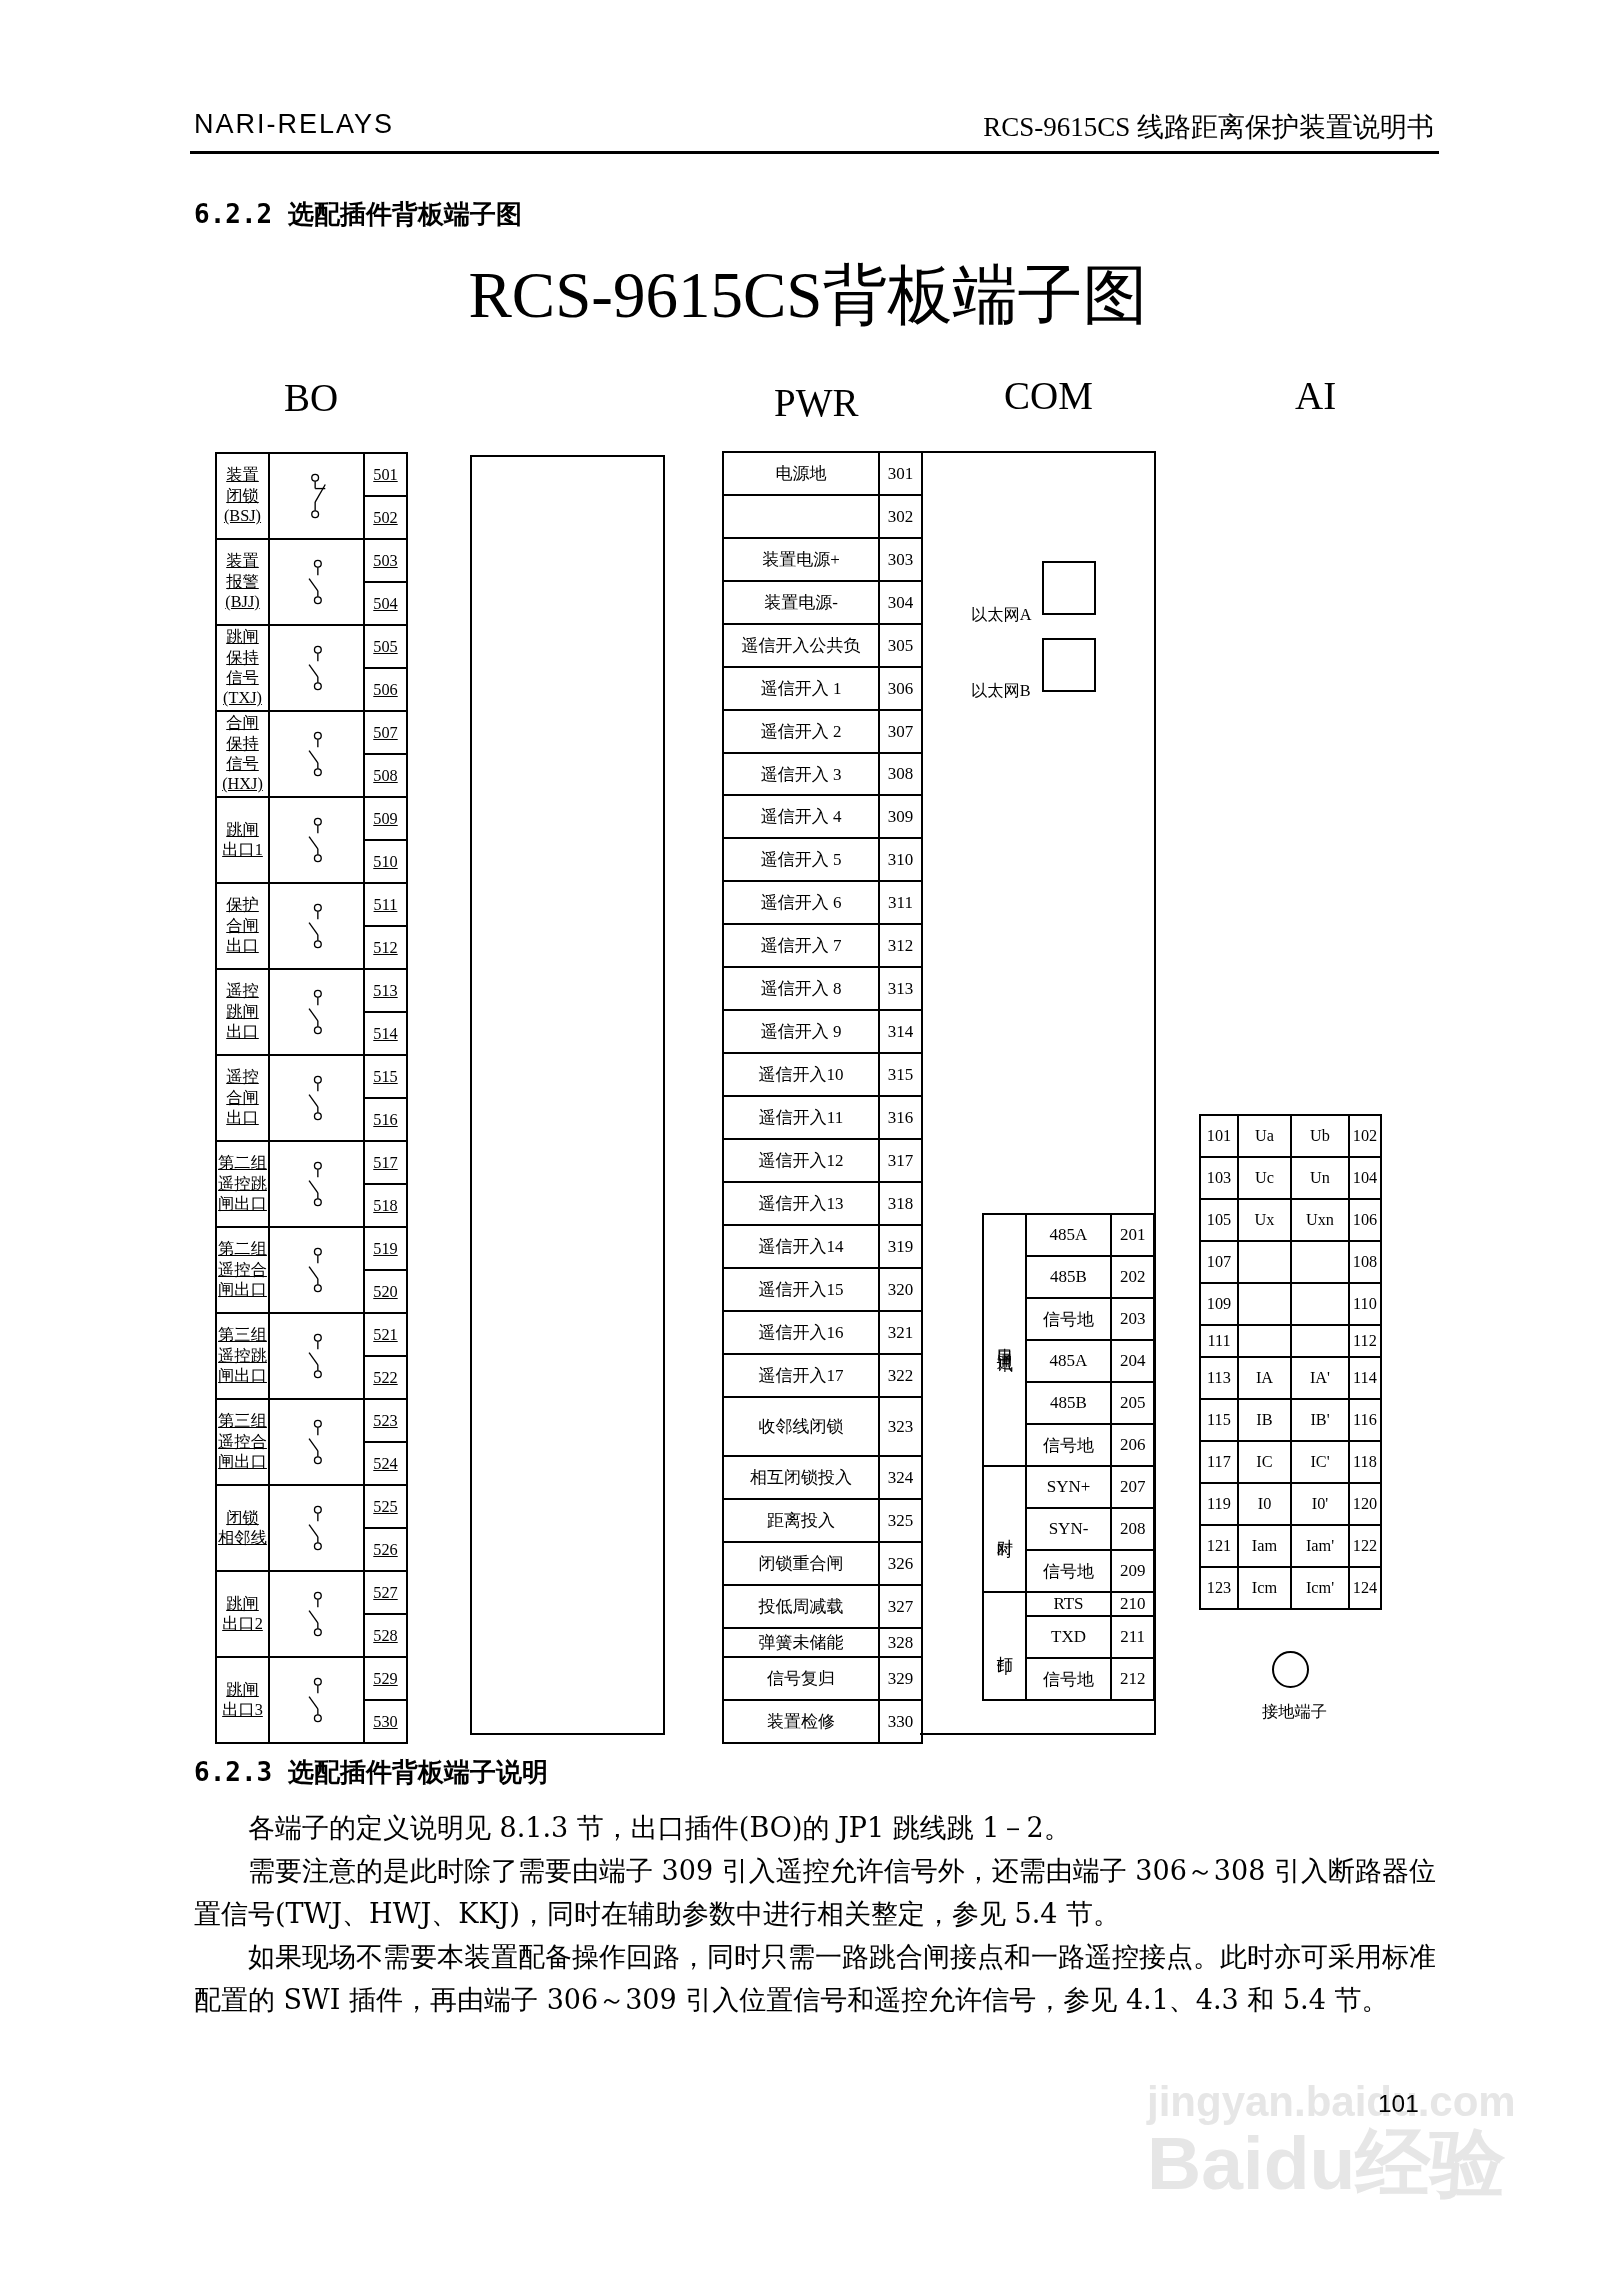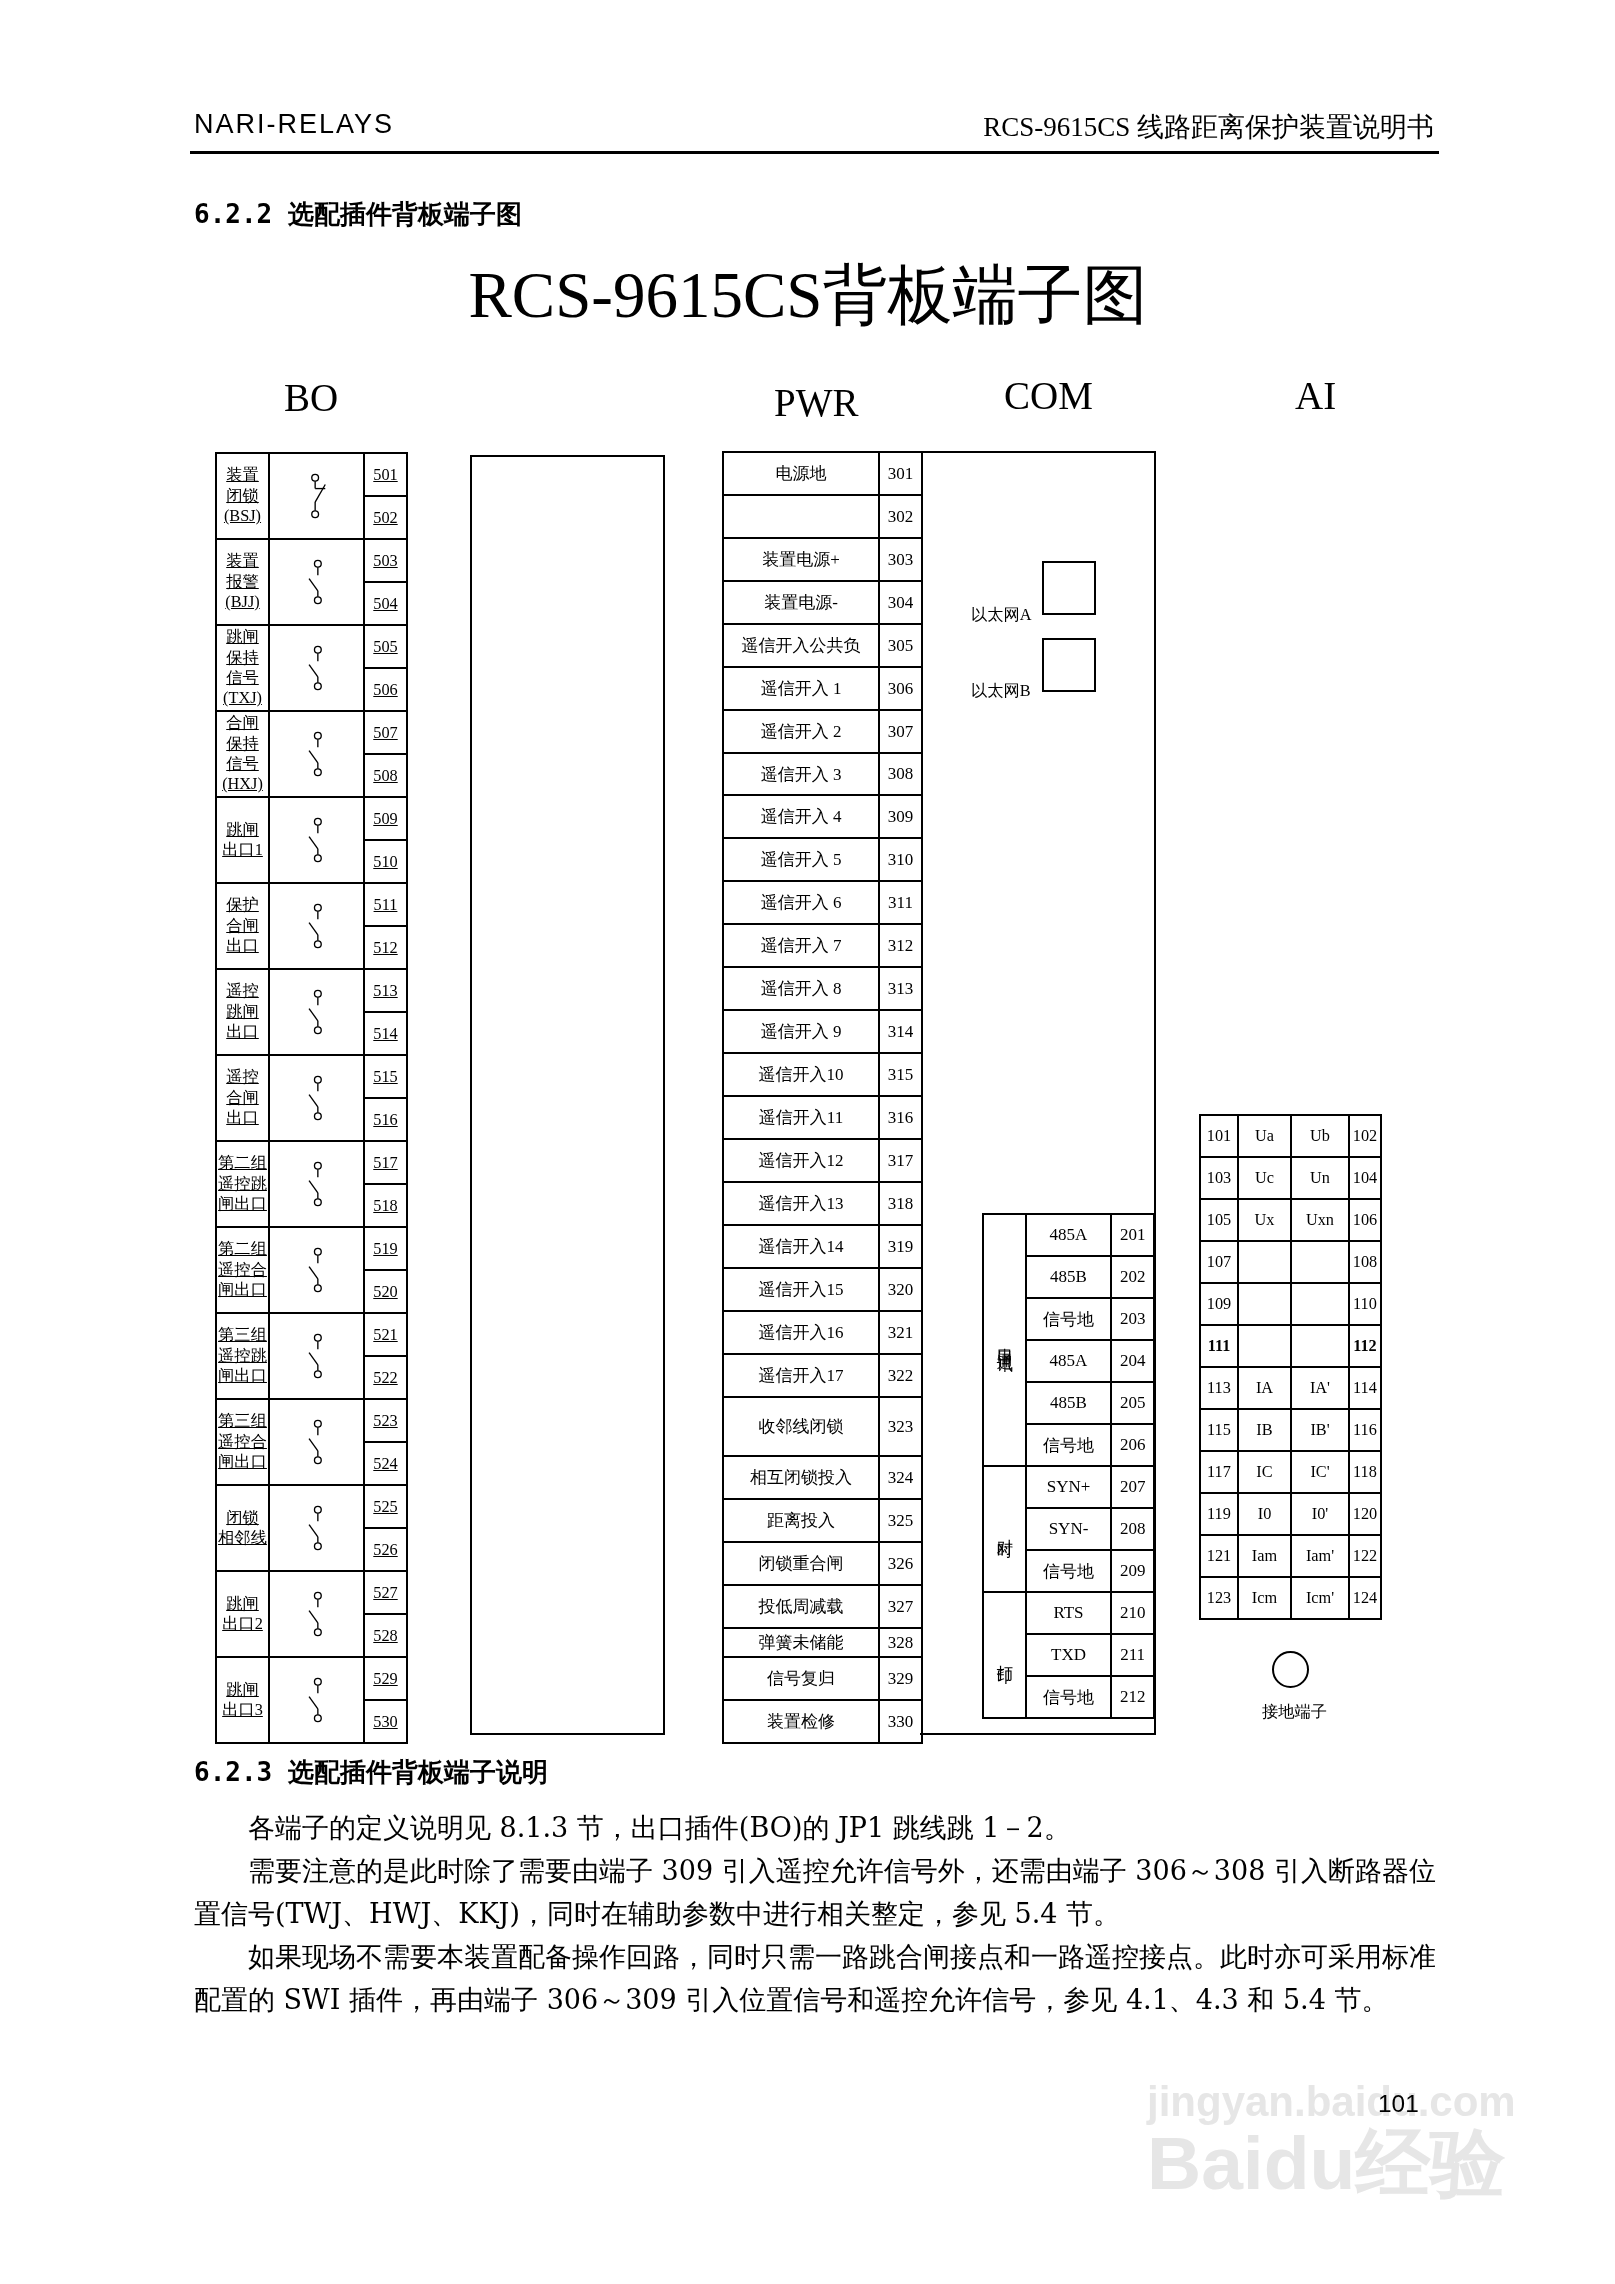--- a/index.html
+++ b/index.html
@@ -527,21 +527,21 @@
         <td>207</td>
       </tr>
       <tr style="height: 42px;">
         <td>SYN-</td>
         <td>208</td>
       </tr>
       <tr style="height: 42px;">
         <td>信号地</td>
         <td>209</td>
       </tr>
-      <tr style="height: 42px;">
+      <tr style="height: 24px;">
         <td rowspan="3" style="writing-mode:vertical-rl;text-orientation:upright;font-size:16.3px;letter-spacing:2.7px;">打印</td>
         <td>RTS</td>
         <td>210</td>
       </tr>
       <tr style="height: 42px;">
         <td>TXD</td>
         <td>211</td>
       </tr>
       <tr style="height: 42px;">
         <td>信号地</td>
@@ -581,21 +581,21 @@
         <td></td>
         <td></td>
         <td>108</td>
       </tr>
       <tr style="height: 42px;">
         <td>109</td>
         <td></td>
         <td></td>
         <td>110</td>
       </tr>
-      <tr style="height: 42px; font-weight: bold;">
+      <tr style="height: 32px;">
         <td>111</td>
         <td></td>
         <td></td>
         <td>112</td>
       </tr>
       <tr style="height: 42px;">
         <td>113</td>
         <td>IA</td>
         <td>IA'</td>
         <td>114</td>

